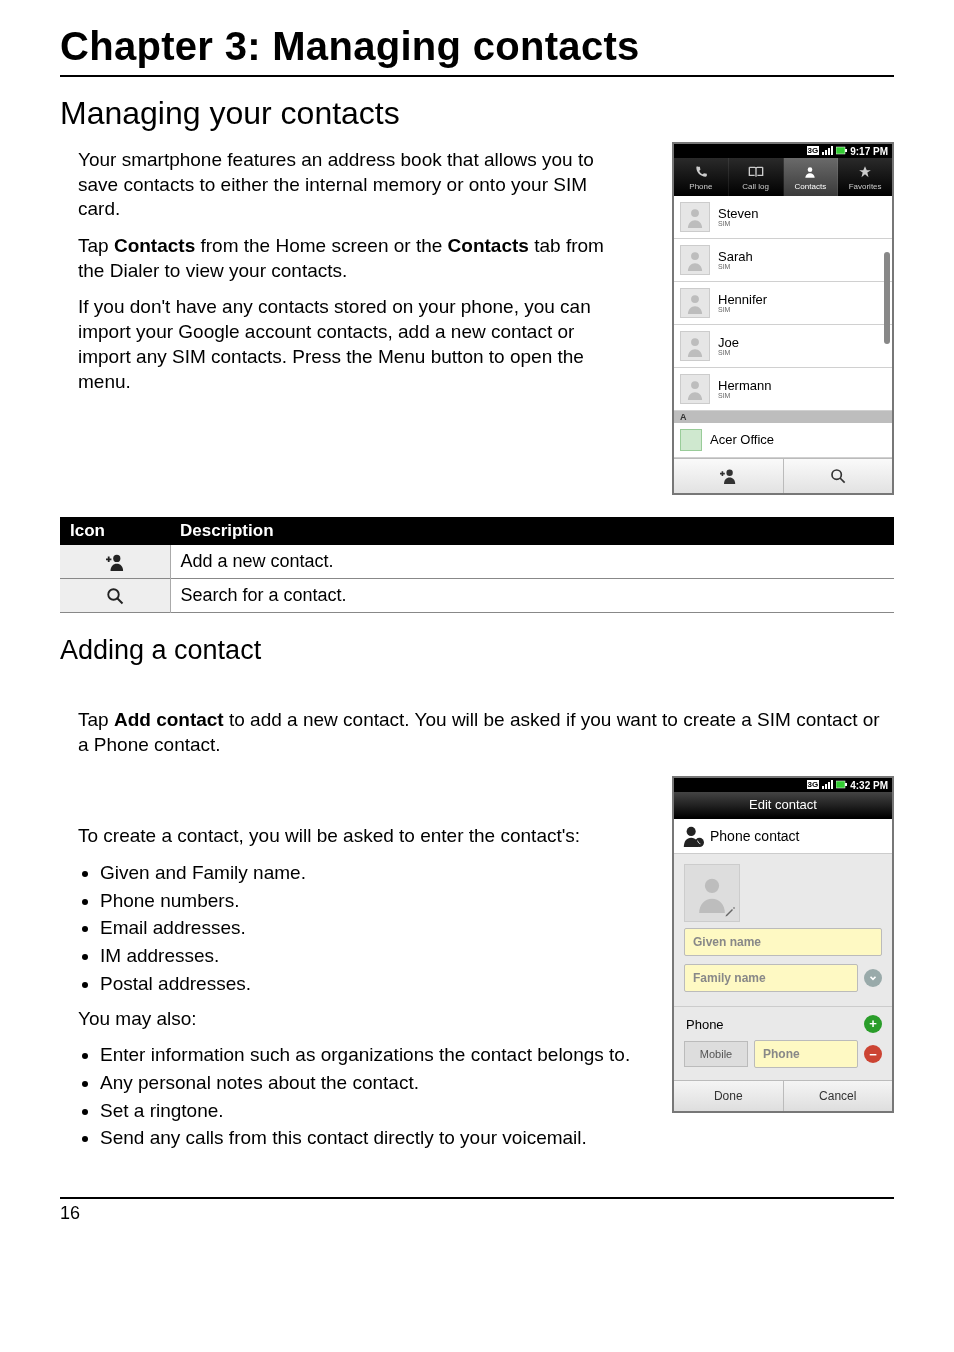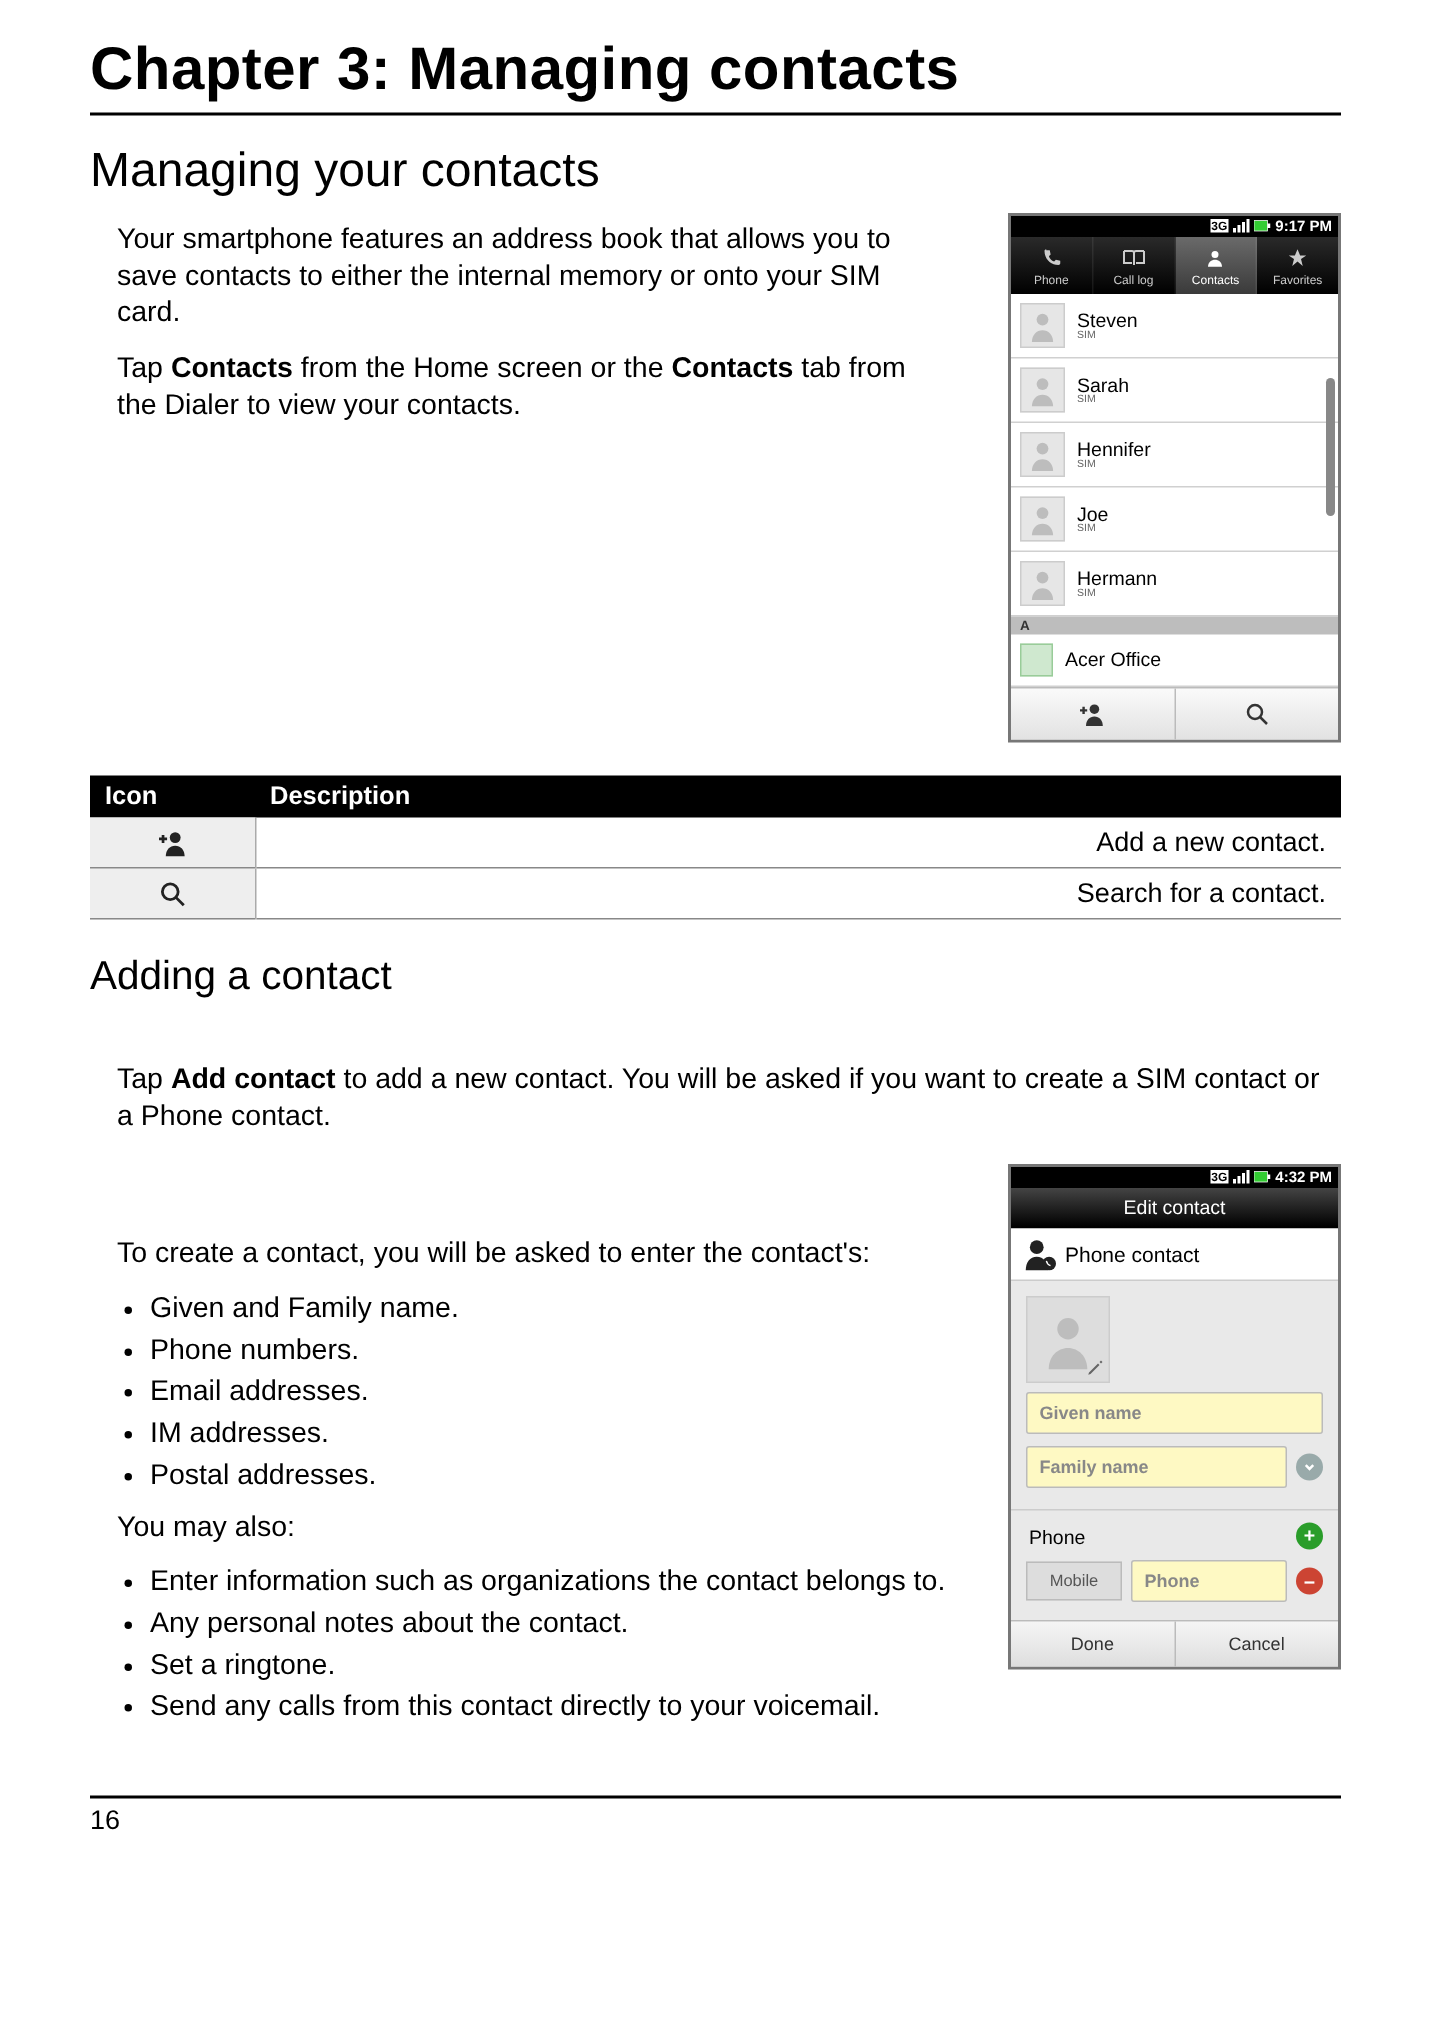--- a/index.html
+++ b/index.html
@@ -136,21 +136,21 @@
     color: #fff;
     text-align: left;
     font-weight: 700;
     padding: 4px 10px;
     font-size: 17px;
   }
   table.icon-table tbody td {
     padding: 6px 10px;
     vertical-align: middle;
   }
-  table.icon-table tbody tr { border-bottom: 1px solid #888; text-align: right; }
+  table.icon-table tbody tr { border-bottom: 1px solid #888; }
   .iconcell {
     text-align: center;
     width: 80px;
     background: #eee;
     border-right: 1px solid #aaa;
   }
 
   
   h3.subsection {
     font-size: 27px;
@@ -262,20 +262,21 @@
   <div class="chapter-rule"></div>
 
   <h2 class="section">Managing your contacts</h2>
 
   <div class="columns1">
     <div class="left1 body-text-area">
       <p>Your smartphone features an address book that allows you to save contacts to either the internal memory or onto your SIM card.</p>
       <p>
         <span>Tap </span><span class="bold">Contacts</span><span> from the Home screen or the </span><span class="bold">Contacts</span><span> tab from the Dialer to view your contacts.</span>
       </p>
+      <p>If you don't have any contacts stored on your phone, you can import your Google account contacts, add a new contact or import any SIM contacts. Press the Menu button to open the menu.</p>
     </div>
 
     <div class="phone1">
       <div class="statusbar">
         <span class="status-icons">
           <span style="font-size:8px;background:#fff;color:#000;padding:0 1px;font-weight:700;">3G</span>
           <span class="sig">
             <span style="height:3px"></span>
               <span style="height:5px"></span>
               <span style="height:7px"></span>

